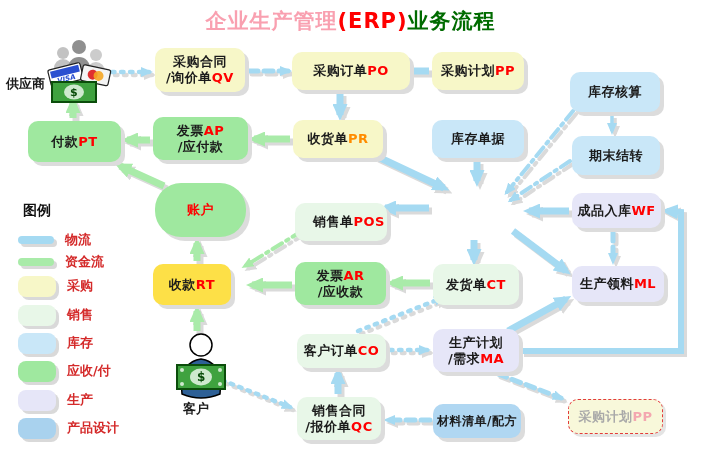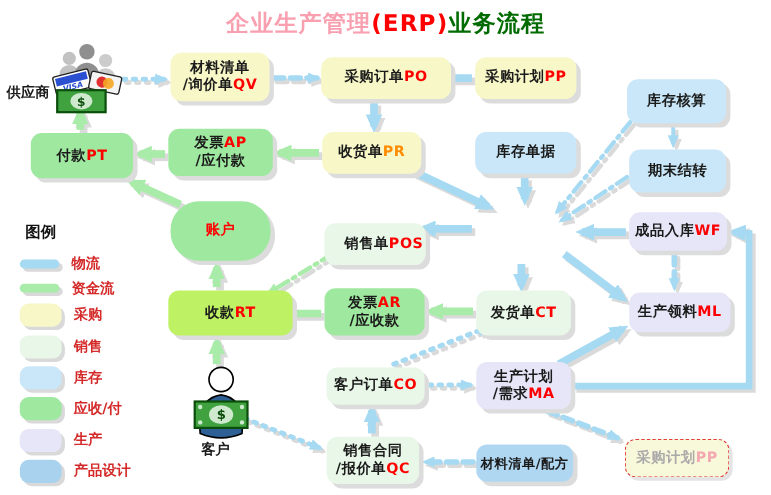--- a/index.html
+++ b/index.html
@@ -117,21 +117,21 @@
       <polyline points="433,423 390,423" fill="none" stroke="#dadada" stroke-width="5" stroke-dasharray="9 6" stroke-linecap="round" marker-end="url(#ah-sh-sm)"></polyline>
       <polyline points="430,420 387,420" fill="none" stroke="#a5daf2" stroke-width="5" stroke-dasharray="9 6" stroke-linecap="round" marker-end="url(#ah-b-sm)"></polyline>
       <polyline points="217,380 293,410" fill="none" stroke="#dadada" stroke-width="4.5" stroke-dasharray="2.5 6.5" stroke-linecap="round" marker-end="url(#ah-sh-sm)"></polyline>
       <polyline points="214,377 290,407" fill="none" stroke="#a5daf2" stroke-width="4.5" stroke-dasharray="2.5 6.5" stroke-linecap="round" marker-end="url(#ah-b-sm)"></polyline>
       <polyline points="501,377 564,401" fill="none" stroke="#dadada" stroke-width="5" stroke-dasharray="9 6" stroke-linecap="round" marker-end="url(#ah-sh-sm)"></polyline>
       <polyline points="498,374 561,398" fill="none" stroke="#a5daf2" stroke-width="5" stroke-dasharray="9 6" stroke-linecap="round" marker-end="url(#ah-b-sm)"></polyline>
     </svg>
 
   <div id="node-layer">
       <div class="node" style="left: 155px; top: 48px; width: 90px; height: 44px; background: rgb(247, 247, 200);">
-        <div class="nline"><span style="color: rgb(27, 27, 27);">材料清单</span></div>
+        <div class="nline"><span style="color: rgb(27, 27, 27);">采购合同</span></div>
         <div class="nline"><span style="color: rgb(27, 27, 27);">/询价单</span><span style="color: rgb(255, 0, 0);">QV</span></div>
       </div>
       <div class="node" style="left: 292px; top: 52px; width: 118px; height: 38px; background: rgb(247, 247, 200);">
         <div class="nline"><span style="color: rgb(27, 27, 27);">采购订单</span><span style="color: rgb(255, 0, 0);">PO</span></div>
       </div>
       <div class="node" style="left: 432px; top: 52px; width: 92px; height: 38px; background: rgb(247, 247, 200);">
         <div class="nline"><span style="color: rgb(27, 27, 27);">采购计划</span><span style="color: rgb(255, 0, 0);">PP</span></div>
       </div>
       <div class="node" style="left: 570px; top: 72px; width: 90px; height: 40px; background: rgb(201, 231, 248);">
         <div class="nline"><span style="color: rgb(27, 27, 27);">库存核算</span></div>
@@ -154,21 +154,21 @@
       </div>
       <div class="node" style="left: 155px; top: 183px; width: 91px; height: 54px; background: rgb(159, 232, 159); border-radius: 26px;">
         <div class="nline"><span style="color: rgb(255, 0, 0);">账户</span></div>
       </div>
       <div class="node" style="left: 295px; top: 203px; width: 76px; height: 38px; background: rgb(232, 247, 232); padding-left: 16px;">
         <div class="nline"><span style="color: rgb(27, 27, 27);">销售单</span><span style="color: rgb(255, 0, 0);">POS</span></div>
       </div>
       <div class="node" style="left: 572px; top: 193px; width: 89px; height: 35px; background: rgb(230, 230, 248);">
         <div class="nline"><span style="color: rgb(27, 27, 27);">成品入库</span><span style="color: rgb(255, 0, 0); margin-top: 32px;">WF</span></div>
       </div>
-      <div class="node" style="left: 153px; top: 264px; width: 113px; height: 41px; background: #bef264; justify-content: center;">
+      <div class="node" style="left: 153px; top: 264px; width: 78px; height: 41px; background: #fde047; justify-content: center;">
         <div class="nline"><span style="color: rgb(27, 27, 27);">收款</span><span style="color: rgb(255, 0, 0);">RT</span></div>
       </div>
       <div class="node" style="left: 295px; top: 262px; width: 91px; height: 43px; background: rgb(159, 232, 159);">
         <div class="nline"><span style="color: rgb(27, 27, 27);">发票</span><span style="color: rgb(255, 0, 0);">AR</span></div>
         <div class="nline"><span style="color: rgb(27, 27, 27);">/应收款</span></div>
       </div>
       <div class="node" style="left: 433px; top: 264px; width: 86px; height: 41px; background: rgb(232, 247, 232);">
         <div class="nline"><span style="color: rgb(27, 27, 27);">发货单</span><span style="color: rgb(255, 0, 0);">CT</span></div>
       </div>
       <div class="node" style="left: 572px; top: 266px; width: 92px; height: 36px; background: rgb(230, 230, 248);">

